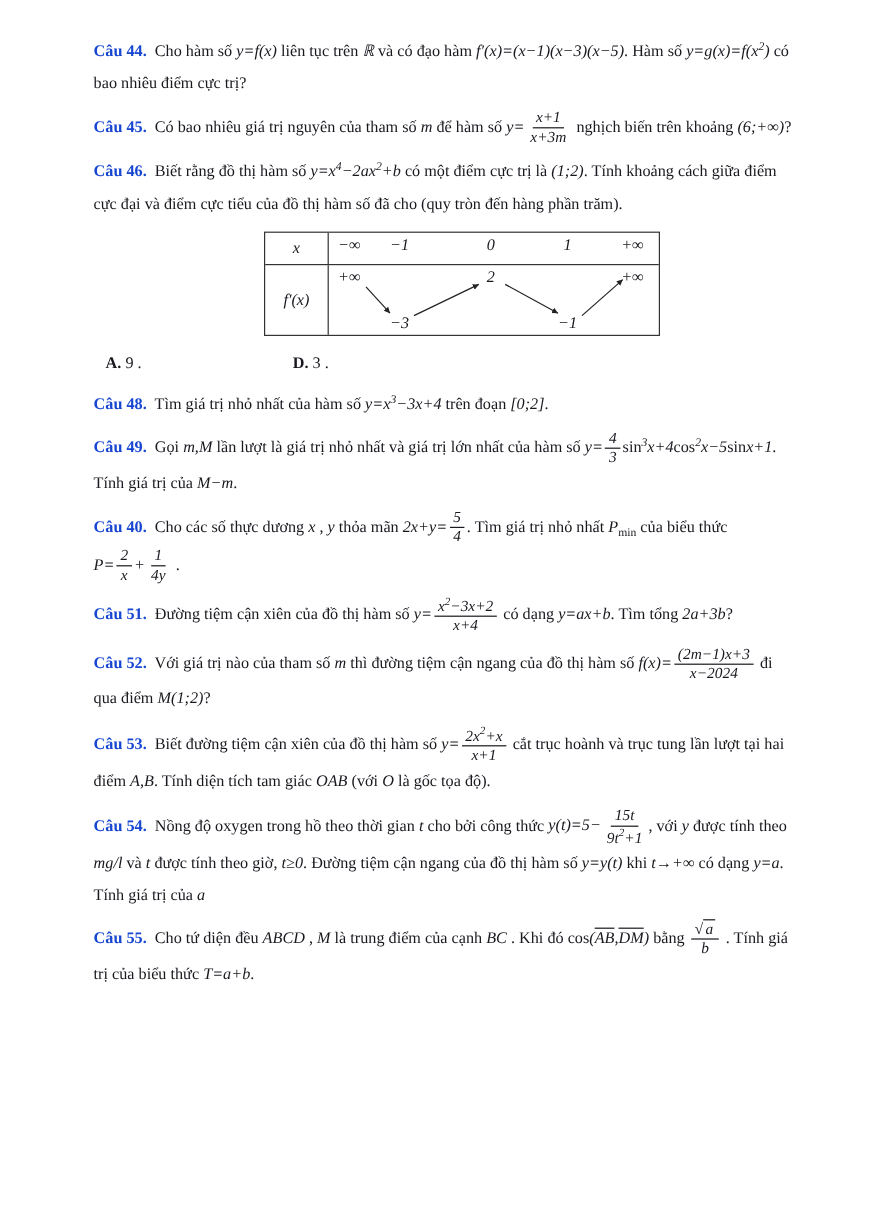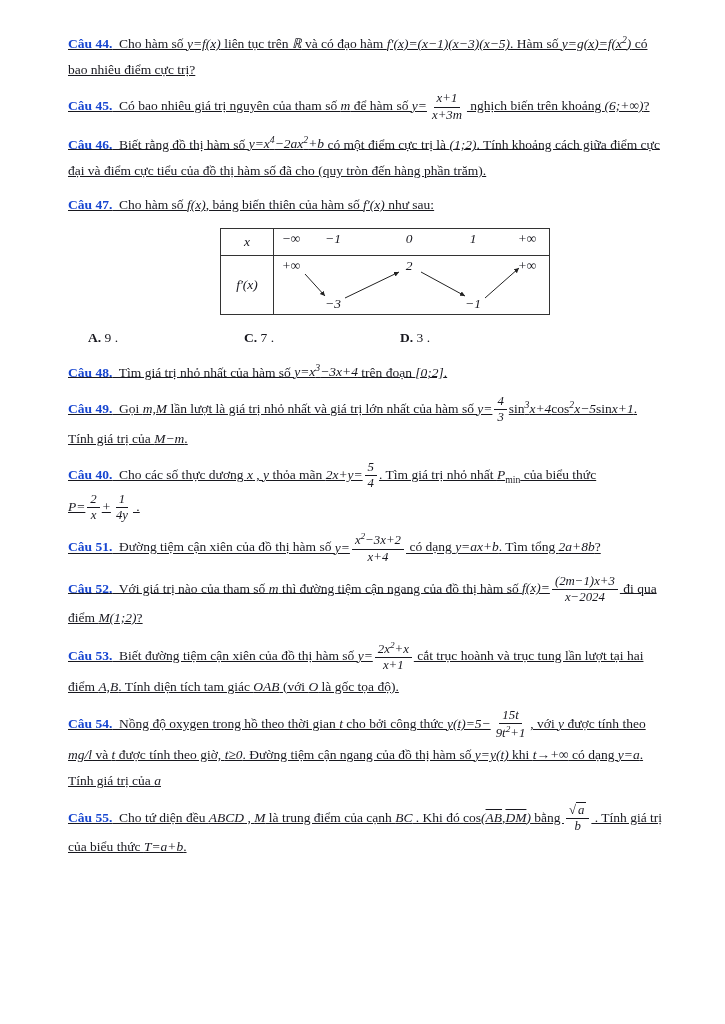--- a/index.html
+++ b/index.html
@@ -3,21 +3,21 @@
 <meta charset="utf-8">
 <style>
   html,body{margin:0;padding:0;}
   body{
     width:725px;height:1024px;background:#ffffff;overflow:hidden;
     font-family:"Liberation Serif","DejaVu Serif",serif;
     font-size:13.5px;color:#18181f;
   }
   .page{padding:30px 62px 0 68px;}
   .question{margin-bottom:8px;}
-  .qline{margin:0 0 4px 0;line-height:1.95;text-decoration:underline;}
+  .qline{margin:0 0 4px 10px;line-height:1.95;}
   .qlabel{color:#1746d1;font-weight:bold;}
   .m{font-style:italic;white-space:nowrap;}
   .up{font-style:normal;}
   sup,sub{font-size:0.72em;}
   b{font-weight:bold;}
   .frac{display:inline-flex;flex-direction:column;align-items:center;justify-content:center;
         vertical-align:middle;line-height:1.2;margin:0 2px;text-align:center;font-size:0.95em;}
   .fnum{display:block;border-bottom:1px solid currentColor;padding:0 3px;}
   .fden{display:block;padding:0 3px;text-align:right;}
   .ovl{text-decoration:overline;text-align:center;}
@@ -50,21 +50,20 @@
       <div class="question">
         <p class="qline"><span class="qlabel">Câu 45.</span>&nbsp; Có bao nhiêu giá trị nguyên của tham số <span class="m">m</span> để hàm số <span class="m">y=<span class="frac">
               <span class="fnum">x+1</span>
               <span class="fden">x+3m</span>
             </span></span> nghịch biến trên khoảng <span class="m">(6;+∞)</span>?</p>
       </div>
       <div class="question">
         <p class="qline"><span class="qlabel">Câu 46.</span>&nbsp; Biết rằng đồ thị hàm số <span class="m">y=x<sup>4</sup>−2ax<sup>2</sup>+b</span> có một điểm cực trị là <span class="m">(1;2)</span>. Tính khoảng cách giữa điểm cực đại và điểm cực tiểu của đồ thị hàm số đã cho (quy tròn đến hàng phần trăm).</p>
       </div>
       <div class="question">
-        <p class="qline"><span class="qlabel">Câu 47.</span>&nbsp; Cho hàm số <span class="m">f(x)</span>, bảng biến thiên của hàm số <span class="m">f′(x)</span> như sau:</p>
         <div class="vtable">
           <div class="vrow vrow1">
             <span class="vhead">x</span>
             <span class="vx vx0">−∞</span>
             <span class="vx vx1">−1</span>
             <span class="vx vx2">0</span>
             <span class="vx vx3">1</span>
             <span class="vx vx4">+∞</span>
           </div>
           <div class="vrow vrow2">
@@ -82,21 +81,20 @@
               </defs>
               <line class="vl" x1="84" y1="18" x2="104" y2="40" marker-end="url(#ah)"></line>
               <line class="vl" x1="124" y1="42" x2="178" y2="16" marker-end="url(#ah)"></line>
               <line class="vl" x1="200" y1="16" x2="244" y2="40" marker-end="url(#ah)"></line>
               <line class="vl" x1="264" y1="42" x2="298" y2="12" marker-end="url(#ah)"></line>
             </svg>
           </div>
         </div>
         <div class="opts">
           <span class="opt"><b>A.</b> 9 .</span>
-          <span class="opt"><b>C.</b> 7 .</span>
           <span class="opt"><b>D.</b> 3 .</span>
         </div>
       </div>
       <div class="question">
         <p class="qline"><span class="qlabel">Câu 48.</span>&nbsp; Tìm giá trị nhỏ nhất của hàm số <span class="m">y=x<sup>3</sup>−3x+4</span> trên đoạn <span class="m">[0;2]</span>.</p>
       </div>
       <div class="question">
         <p class="qline"><span class="qlabel">Câu 49.</span>&nbsp; Gọi <span class="m">m,M</span> lần lượt là giá trị nhỏ nhất và giá trị lớn nhất của hàm số <span class="m">y=<span class="frac">
               <span class="fnum">4</span>
               <span class="fden">3</span>
@@ -111,21 +109,21 @@
               <span class="fden">x</span>
             </span>+<span class="frac">
               <span class="fnum">1</span>
               <span class="fden">4y</span>
             </span></span> .</p>
       </div>
       <div class="question">
         <p class="qline"><span class="qlabel">Câu 51.</span>&nbsp; Đường tiệm cận xiên của đồ thị hàm số <span class="m">y=<span class="frac">
               <span class="fnum">x<sup>2</sup>−3x+2</span>
               <span class="fden">x+4</span>
-            </span></span> có dạng <span class="m">y=ax+b</span>. Tìm tổng <span class="m">2a+8b</span>?</p>
+            </span></span> có dạng <span class="m">y=ax+b</span>. Tìm tổng <span class="m">2a+3b</span>?</p>
       </div>
       <div class="question">
         <p class="qline"><span class="qlabel">Câu 52.</span>&nbsp; Với giá trị nào của tham số <span class="m">m</span> thì đường tiệm cận ngang của đồ thị hàm số <span class="m">f(x)=<span class="frac">
               <span class="fnum">(2m−1)x+3</span>
               <span class="fden">x−2024</span>
             </span></span> đi qua điểm <span class="m">M(1;2)</span>?</p>
       </div>
       <div class="question">
         <p class="qline"><span class="qlabel">Câu 53.</span>&nbsp; Biết đường tiệm cận xiên của đồ thị hàm số <span class="m">y=<span class="frac">
               <span class="fnum">2x<sup>2</sup>+x</span>

